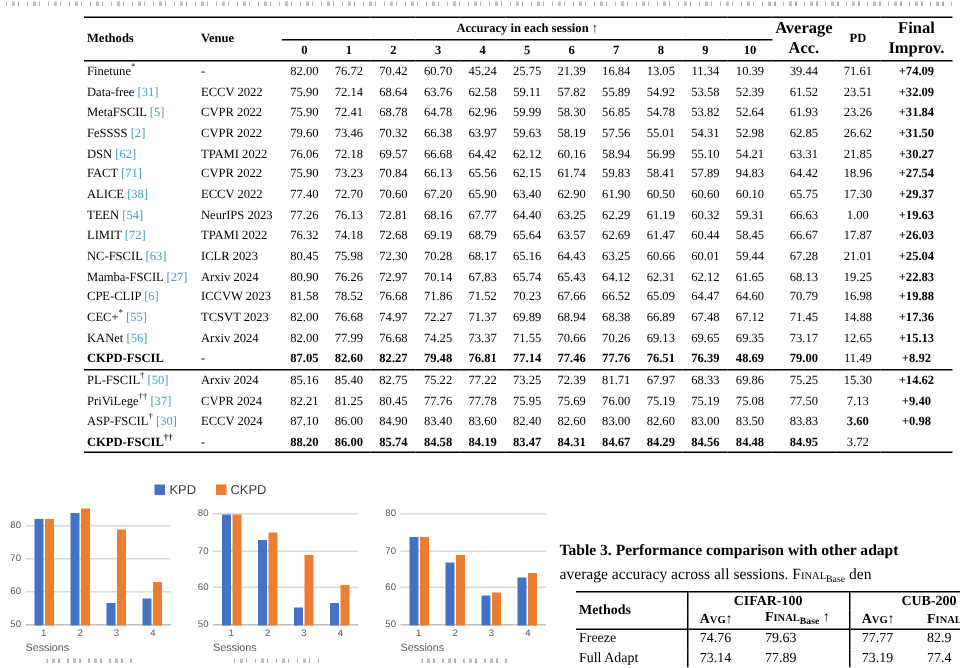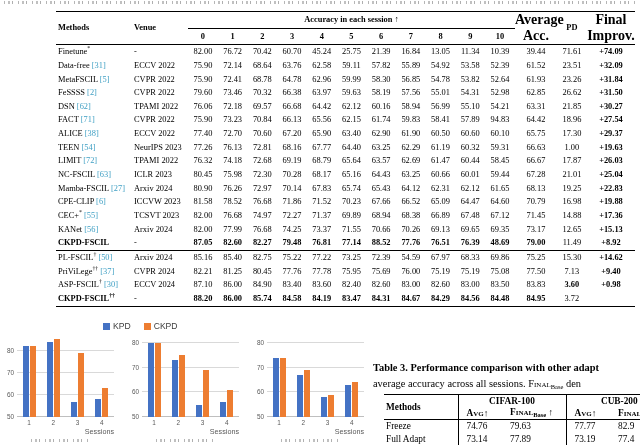--- a/index.html
+++ b/index.html
@@ -21,40 +21,40 @@
   
   .main-table-wrap{position:absolute;left:56px;top:11px;width:579px;}
   table.main{border-collapse:collapse;width:579px;table-layout:fixed;font-size:8.4px;}
   table.main{border-top:1.4px solid #000;border-bottom:1.4px solid #000;}
   table.main thead{border-bottom:1px solid #000;}
   table.main th{font-weight:bold;padding:0;line-height:1.15;}
   table.main td{padding:0;height:13.65px;line-height:13.65px;text-align:center;white-space:nowrap;overflow:hidden;}
   table.main .al{text-align:left;padding-left:2px;}
   th.th-accgroup{border-bottom:0.8px solid #000;height:14px;}
   tr.session-row th{height:13px;font-weight:bold;text-align:center;}
-  th.two-line{font-size:14px;}
+  th.two-line{font-size:11px;}
   tr.sep-after td{border-bottom:0.8px solid #000;}
   td sup,th sup{font-size:5.8px;line-height:0;}
 
   
   .legend{position:absolute;left:103px;top:321px;display:flex;gap:13px;align-items:center;
     font-family:"Liberation Sans","DejaVu Sans",sans-serif;font-size:8.6px;color:#404040;}
   .legend .item{display:flex;align-items:center;}
   .legend .swatch{width:7px;height:7px;margin-right:3px;display:inline-block;}
   .charts-row{position:absolute;left:0;top:333px;width:375px;height:112px;}
   .chart{position:absolute;top:0;width:118px;font-family:"Liberation Sans","DejaVu Sans",sans-serif;}
   .plot{position:relative;margin-left:16px;width:97px;height:84px;}
   .gridline{position:absolute;left:0;right:0;height:1px;background:#d9d9d9;}
   .baseline{position:absolute;left:0;right:0;bottom:0;height:1px;background:#bfbfbf;}
   .ylab{position:absolute;left:-16px;width:13px;text-align:right;font-size:6.4px;color:#595959;}
   .bars{position:absolute;left:0;right:0;top:0;bottom:0;display:flex;align-items:flex-end;justify-content:space-around;}
   .bargroup{display:flex;align-items:flex-end;gap:1px;}
   .bar{width:6px;}
   .xticks{margin-left:16px;width:97px;display:flex;justify-content:space-around;font-size:6.4px;color:#595959;margin-top:2px;}
-  .xlabel{margin-left:16px;width:97px;text-align:right;font-size:7.2px;color:#595959;margin-top:1px;}
+  .xlabel{margin-left:16px;width:97px;text-align:left;font-size:7.2px;color:#595959;margin-top:1px;}
   .chart .speck{width:58px;margin:3px auto 0 auto;}
 
   
   .t3-caption{position:absolute;left:373px;top:326px;width:267px;height:63px;overflow:hidden;
     font-size:10.4px;line-height:15.7px;margin-top:34px;}
   .t3-caption .line{white-space:nowrap;height:15.7px;}
   .mini-table-wrap{position:absolute;left:384px;top:394px;width:256px;height:51px;overflow:hidden;}
   table.mini{border-collapse:collapse;width:288px;table-layout:fixed;font-size:9.3px;
     border-top:1.2px solid #000;}
   table.mini thead{border-bottom:0.9px solid #000;}
@@ -359,40 +359,40 @@
         </tr>
         <tr class="sep-after">
           <td class="al"><span class="b">CKPD-FSCIL</span></td>
           <td class="al">-</td>
           <td class="b">87.05</td>
           <td class="b">82.60</td>
           <td class="b">82.27</td>
           <td class="b">79.48</td>
           <td class="b">76.81</td>
           <td class="b">77.14</td>
-          <td class="b">88.52</td>
+          <td class="b">77.46</td>
           <td class="b">77.76</td>
           <td class="b">76.51</td>
           <td class="b">76.39</td>
           <td class="b">48.69</td>
           <td class="b">79.00</td>
           <td>11.49</td>
           <td class="b">+8.92</td>
         </tr>
         <tr>
           <td class="al"><span>PL-FSCIL</span><sup>†</sup><span class="cite"> [50]</span></td>
           <td class="al">Arxiv 2024</td>
           <td>85.16</td>
           <td>85.40</td>
           <td>82.75</td>
           <td>75.22</td>
           <td>77.22</td>
           <td>73.25</td>
           <td>72.39</td>
-          <td>54.59</td>
+          <td>81.71</td>
           <td>67.97</td>
           <td>68.33</td>
           <td>69.86</td>
           <td>75.25</td>
           <td>15.30</td>
           <td class="b">+14.62</td>
         </tr>
         <tr>
           <td class="al"><span>PriViLege</span><sup>††</sup><span class="cite"> [37]</span></td>
           <td class="al">CVPR 2024</td>

